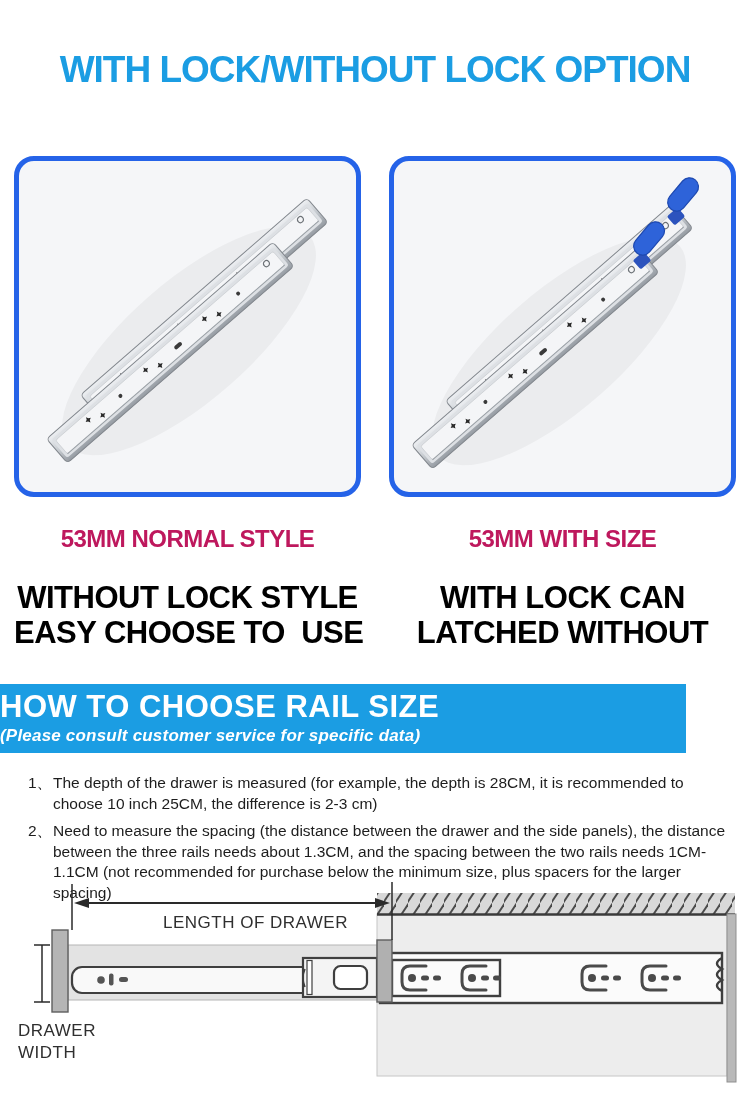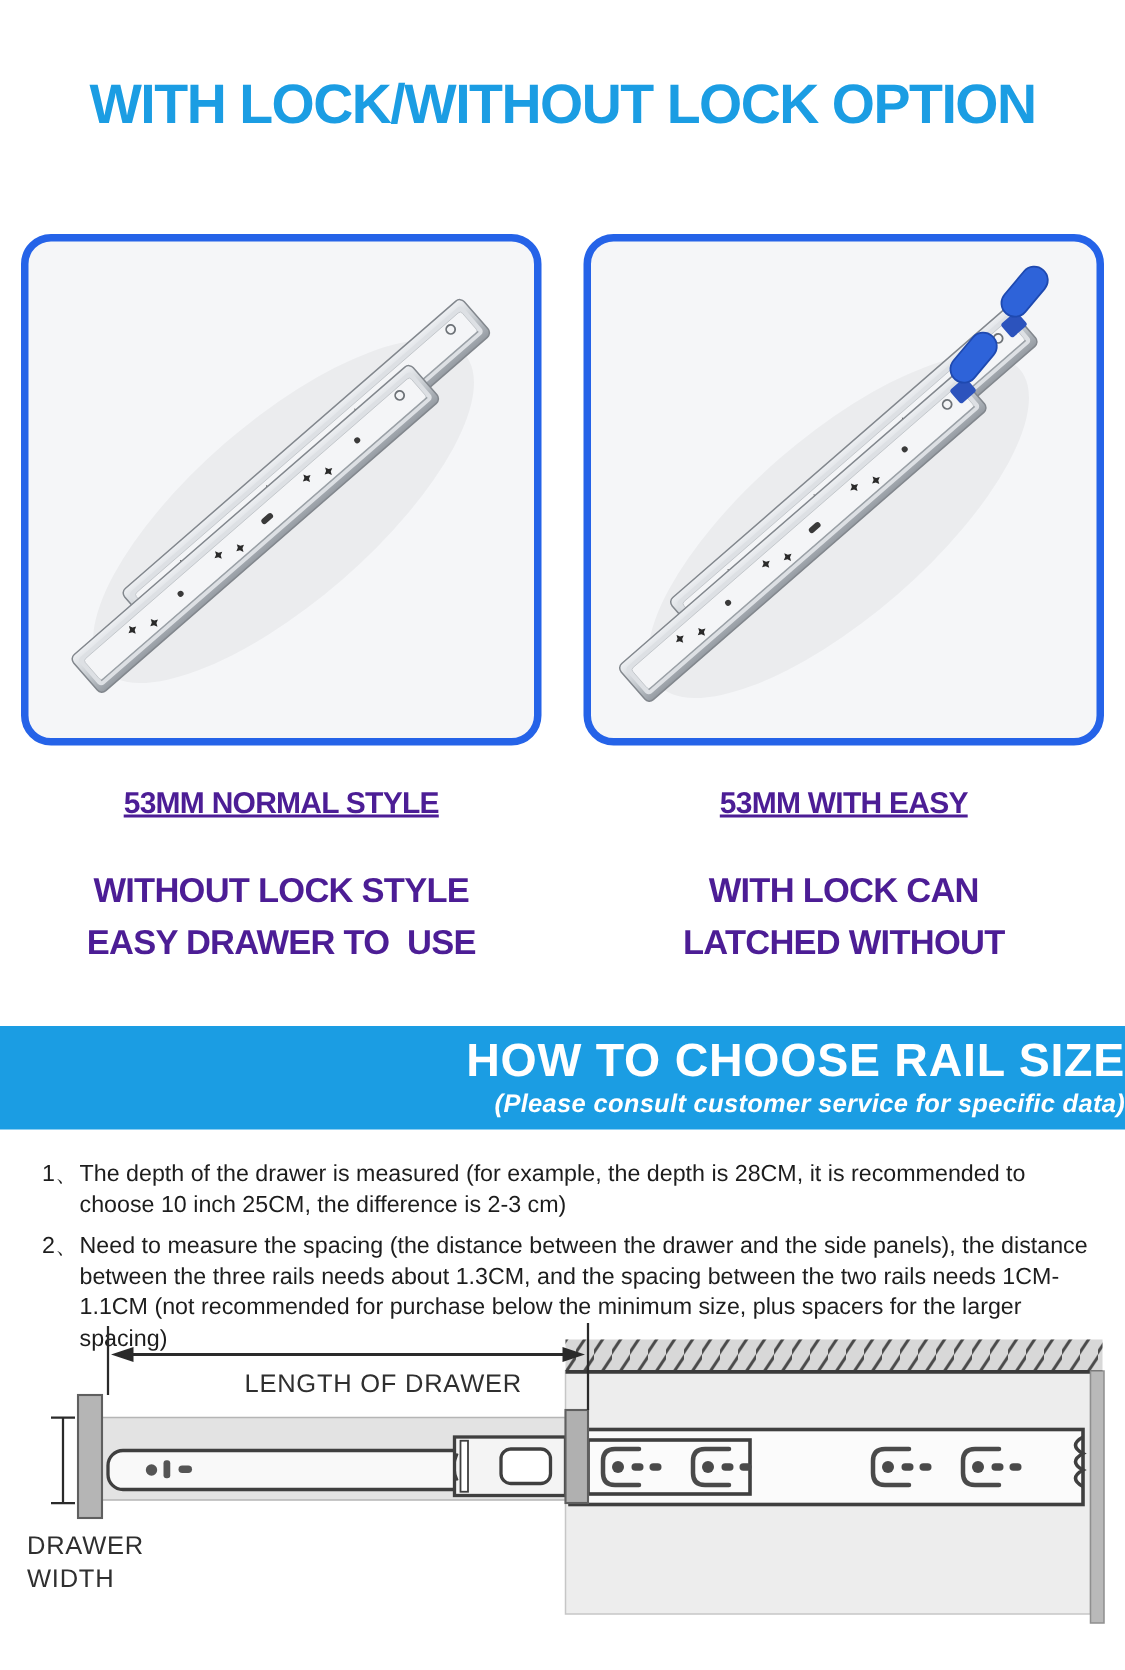--- a/index.html
+++ b/index.html
@@ -16,29 +16,29 @@
 
   .product-box{
     top:156px;width:347px;height:341px;box-sizing:border-box;
     border:5px solid #2563e8;border-radius:20px;background:#f5f6f8;overflow:hidden;
   }
   .box-left{left:14px;}
   .box-right{left:389px;}
   .product-box svg{display:block;width:100%;height:100%;}
 
   .cap{width:347px;text-align:center;font-weight:700;}
-  .cap-blue{top:525px;font-size:20px;color:#4c1d95;letter-spacing:-0.5px;text-decoration:underline;}
+  .cap-blue{top:525px;font-size:24px;color:#be185d;letter-spacing:-0.5px;}
   .col-left{left:14px;}
   .col-right{left:389px;}
-  .desc{font-size:23px;color:#4c1d95;white-space:pre;letter-spacing:-0.5px;}
+  .desc{font-size:31px;color:#000000;white-space:pre;letter-spacing:-0.5px;}
   .desc-1{top:580px;}
   .desc-2{top:615px;}
 
   .banner{
-    top:684px;left:0;width:750px;height:69px;background:#1b9de3;color:#ffffff;text-align:right;
+    top:684px;left:0;width:686px;height:69px;background:#1b9de3;color:#ffffff;text-align:left;
   }
   .banner-title{padding-top:5px;font-size:31px;font-weight:700;letter-spacing:0.5px;line-height:36px;}
   .banner-sub{font-size:17px;font-weight:700;margin-top:1px;letter-spacing:0.2px;font-style:italic;}
 
   .instr{
     left:28px;width:698px;display:flex;color:#1d1d1d;
     font-size:15.5px;line-height:20.5px;
   }
   .instr .num{width:25px;flex:none;font-weight:400;}
   .instr .txt{flex:1;}
@@ -105,24 +105,24 @@
         <use href="#railLockHandle"></use>
       </g>
     <g transform="translate(28,296) rotate(-41)">
         <use href="#railBody"></use>
         <use href="#railLockHandle"></use>
       </g>
   </svg>
 </div>
 
 <div class="abs cap cap-blue col-left">53MM NORMAL STYLE</div>
-<div class="abs cap cap-blue col-right">53MM WITH EASY</div>
+<div class="abs cap cap-blue col-right">53MM WITH SIZE</div>
 
 <div class="abs cap desc desc-1 col-left">WITHOUT LOCK STYLE</div>
-<div class="abs cap desc desc-2 col-left">EASY DRAWER TO  USE</div>
+<div class="abs cap desc desc-2 col-left">EASY CHOOSE TO  USE</div>
 <div class="abs cap desc desc-1 col-right">WITH LOCK CAN</div>
 <div class="abs cap desc desc-2 col-right">LATCHED WITHOUT</div>
 
 <div class="abs banner">
   <div class="banner-title">HOW TO CHOOSE RAIL SIZE</div>
   <div class="banner-sub">(Please consult customer service for specific data)</div>
 </div>
 
 <div class="abs instr instr-1">
   <span class="num">1、</span>

